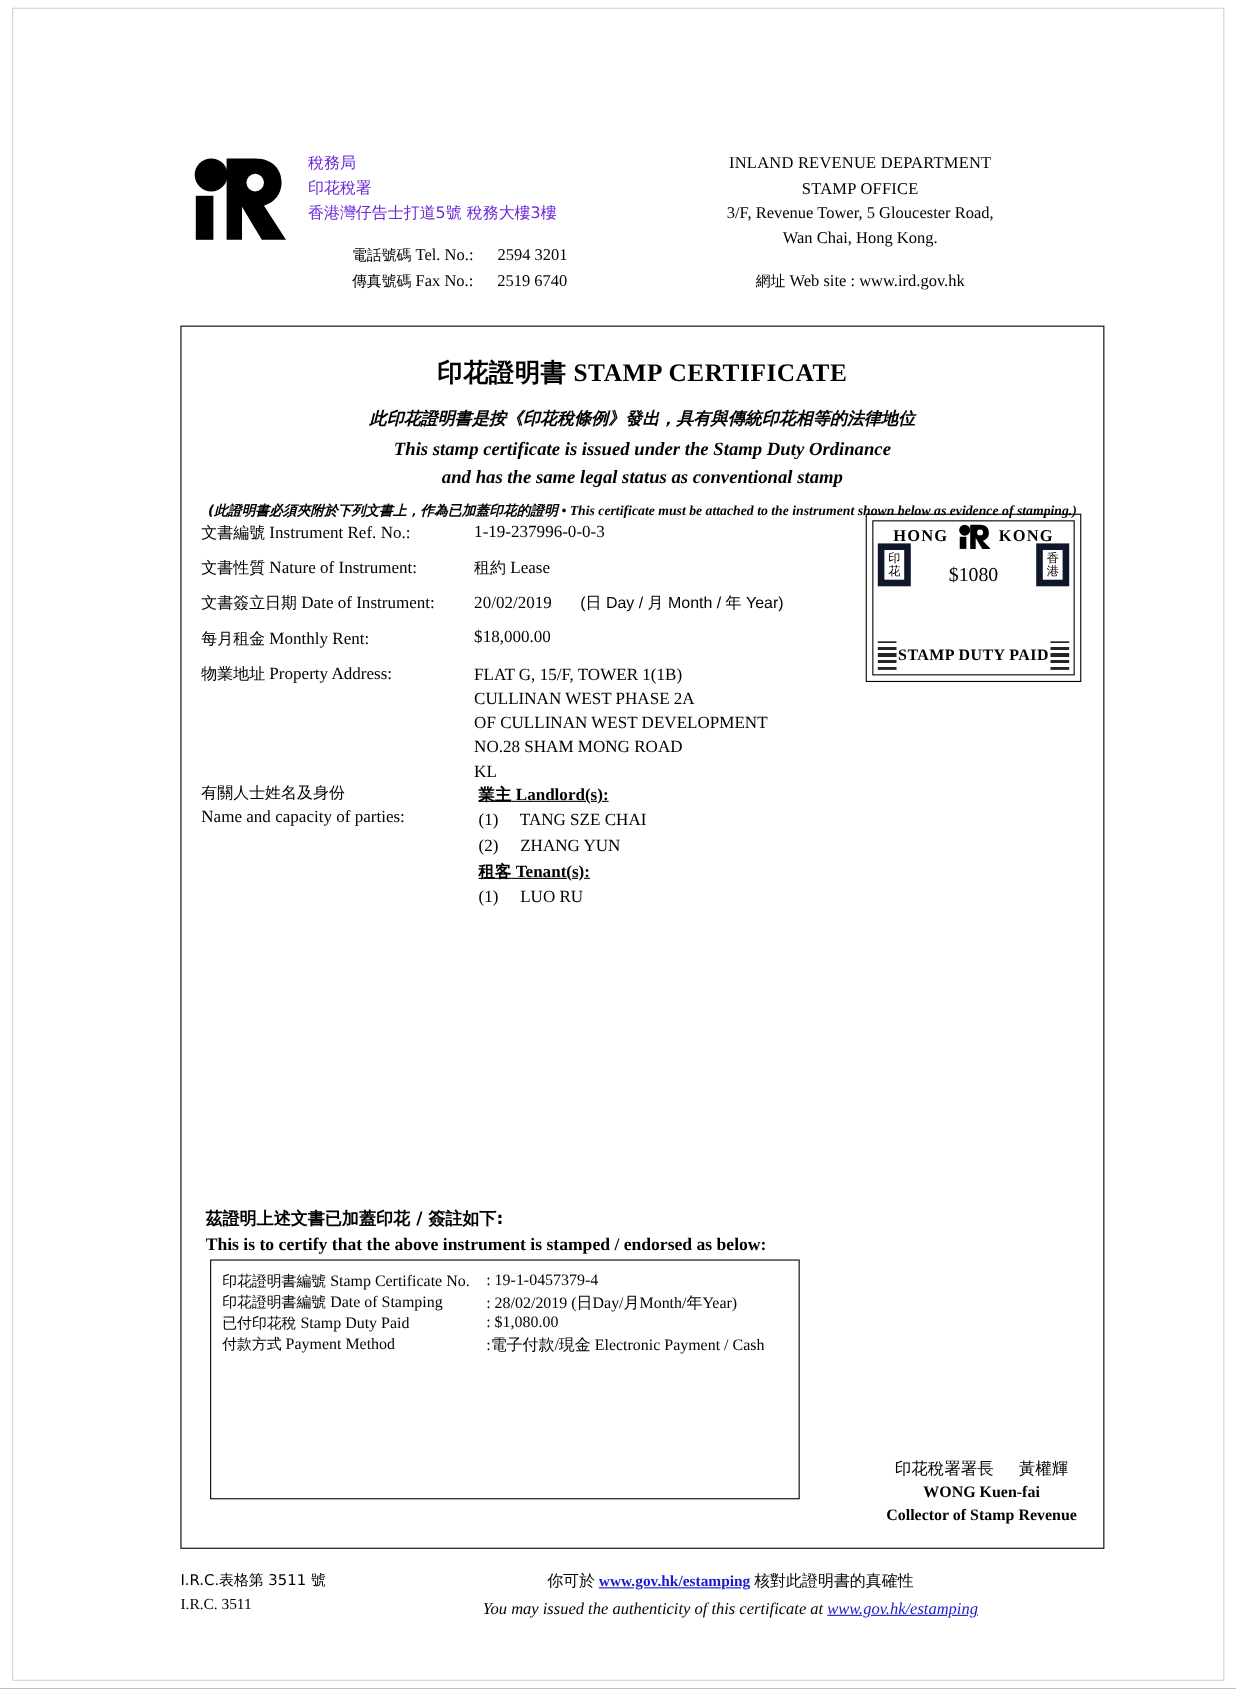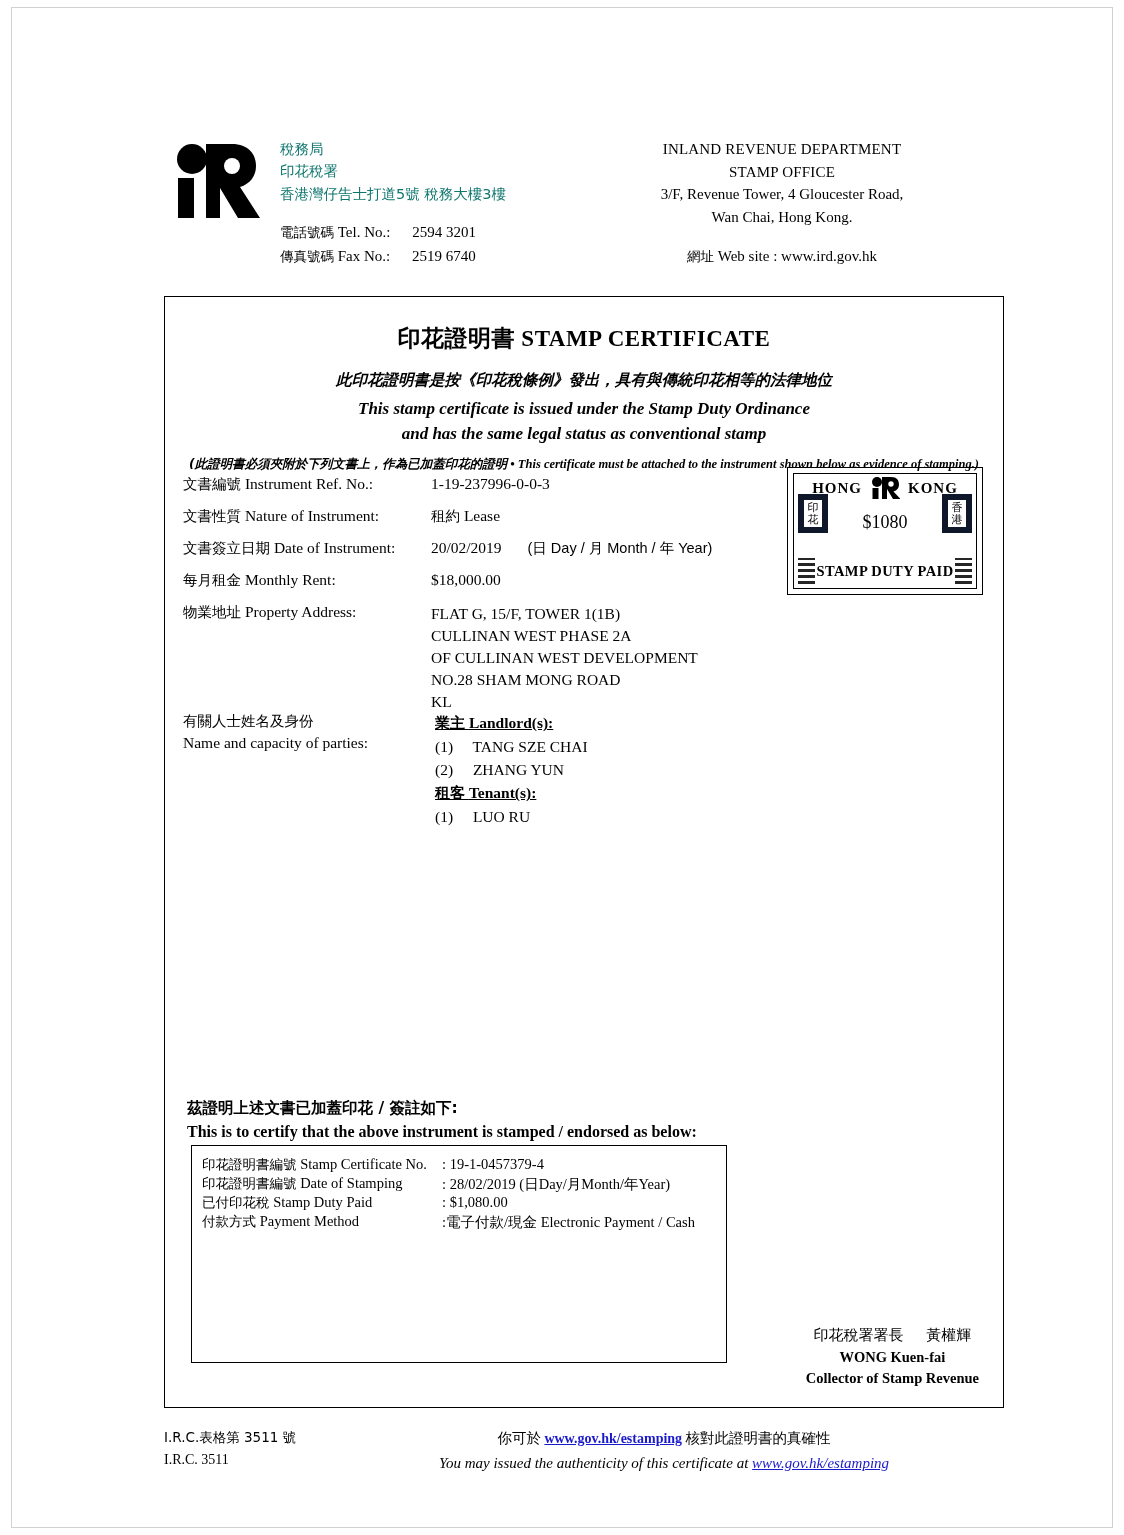--- a/index.html
+++ b/index.html
@@ -43,32 +43,32 @@
     top: 14px;
     width: 90px;
     height: 78px;
   }
   .dept-block {
     position: absolute;
     left: 118px;
     top: 10px;
     font-size: 15.5px;
     line-height: 1.55;
-    color: #0f766e;
+    color: #6d28d9;
   }
   .dept-block .cn { font-family: "DejaVu Sans", sans-serif; font-size: 14.5px; }
   .contact-block {
     position: absolute;
     left: 118px;
     top: 92px;
     font-size: 15px;
     line-height: 1.6;
   }
   .contact-row { white-space: nowrap; }
-  .contact-row .lbl { font-family: "DejaVu Sans", sans-serif; font-size: 13.5px; }
+  .contact-row .lbl { font-family: "DejaVu Sans", sans-serif; font-size: 13.5px; margin-left: 40px; }
   .contact-row .en { font-family: "Liberation Serif", serif; font-size: 15px; }
   .contact-row .val { display: inline-block; margin-left: 18px; }
 
   .right-block {
     position: absolute;
     right: 0;
     top: 10px;
     width: 420px;
     text-align: center;
     font-size: 15px;
@@ -186,21 +186,21 @@
   .party-head .cn { font-family: "DejaVu Sans", sans-serif; font-size: 15px; }
   .party-item { white-space: nowrap; }
   .party-item .num { display: inline-block; width: 34px; }
 
   
   .stamp {
     position: absolute;
     left: 622px;
     top: 170px;
     width: 196px;
-    height: 128px;
+    height: 153px;
     border: 1.6px solid #000;
     box-sizing: border-box;
   }
   .stamp-inner {
     position: absolute;
     left: 5px;
     top: 5px;
     right: 5px;
     bottom: 5px;
     border: 1px solid #000;
@@ -383,21 +383,21 @@
         <div class="contact-row">
           <span class="lbl">傳真號碼</span>
           <span class="en">Fax No.:</span>
           <span class="val">2519 6740</span>
         </div>
       </div>
 
       <div class="right-block">
         <div class="rb-title">INLAND REVENUE DEPARTMENT</div>
         <div class="rb-title">STAMP OFFICE</div>
-        <div>3/F, Revenue Tower, 4 Gloucester Road,</div>
+        <div>3/F, Revenue Tower, 5 Gloucester Road,</div>
         <div>Wan Chai, Hong Kong.</div>
         <div class="web">
           <div>
             <span class="lbl">網址</span>
             <span>Web site :</span>
             <span>www.ird.gov.hk</span>
           </div>
         </div>
       </div>
     </div>

